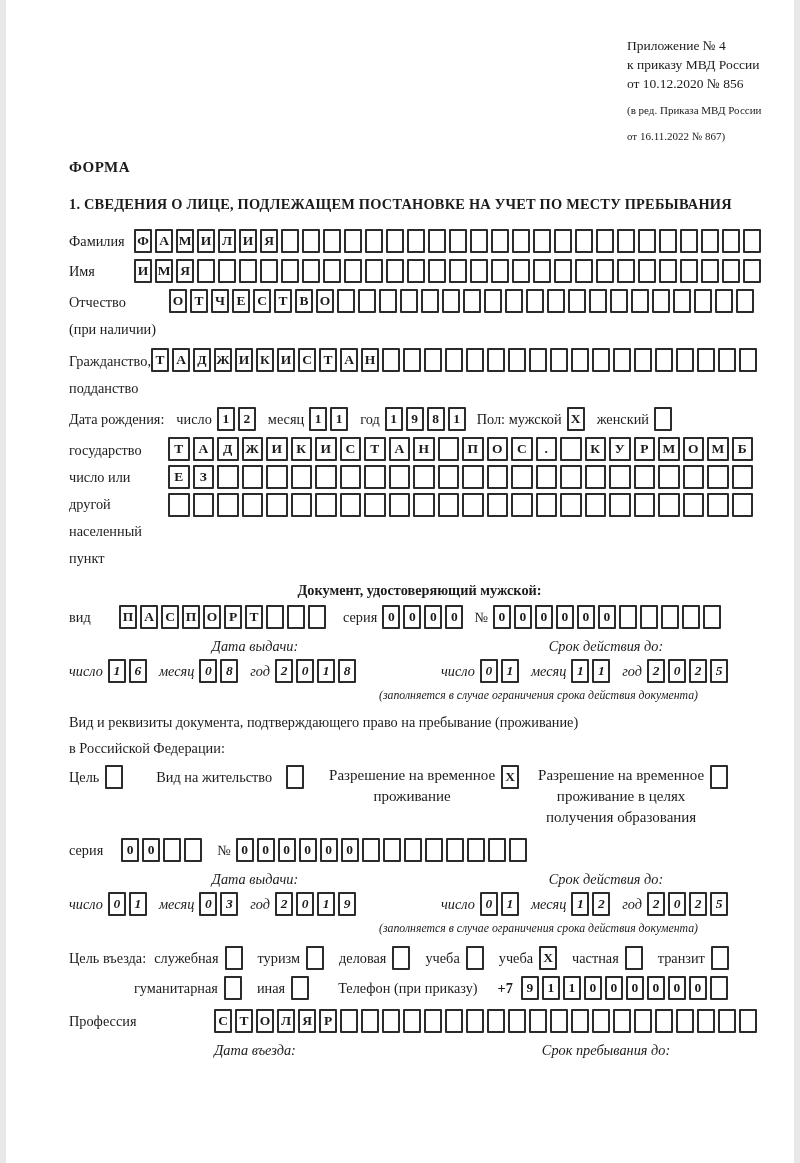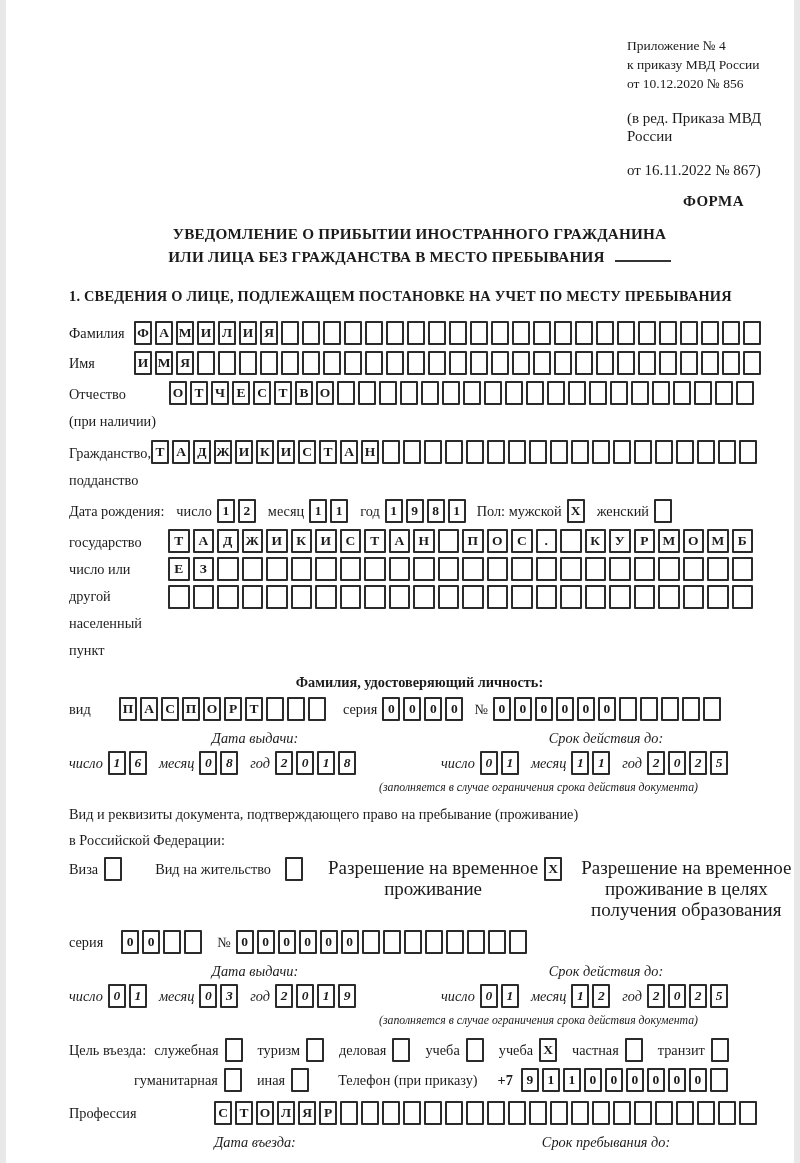--- a/index.html
+++ b/index.html
@@ -4,22 +4,22 @@
 <style>
   html,body{margin:0;padding:0;background:#e8e8e8;}
   .page{
     width:788px;height:1163px;margin:0 auto;background:#ffffff;
     box-sizing:border-box;padding:36px 24px 20px 63px;
     font-family:"Liberation Serif","DejaVu Serif",serif;
     color:#1b1b1b;position:relative;overflow:hidden;
   }
   
   .hdr{margin-left:558px;font-size:13.5px;line-height:19px;}
-  .hdr .small{font-size:15px;line-height:18px;margin-top:16px;}
-  .forma{margin:14px 26px 0 0;text-align:right;font-weight:bold;font-size:15px;letter-spacing:.5px;}
+  .hdr .small{font-size:11px;line-height:18px;margin-top:8px;}
+  .forma{margin:14px 26px 0 0;font-weight:bold;font-size:15px;letter-spacing:.5px;}
   
   .title{margin-top:12px;text-align:center;font-weight:bold;font-size:15.2px;line-height:23px;letter-spacing:.2px;}
   .blank{display:inline-block;width:56px;border-bottom:2px solid #333;height:14px;margin-left:10px;}
   .sec{margin-top:20px;font-weight:bold;font-size:14.4px;letter-spacing:.2px;}
   
   .row{display:flex;align-items:flex-start;margin-bottom:5px;}
   .lbl{font-size:14.3px;line-height:25px;flex:none;}
   .multi div{font-size:14.3px;line-height:27px;}
   .stack{display:flex;flex-direction:column;gap:4px;}
   .cells{display:flex;flex:none;}
@@ -36,21 +36,21 @@
   .dhead{text-align:center;font-size:14.3px;line-height:22px;}
   .dline{display:flex;align-items:flex-start;margin-top:2px;}
   .dlbl{font-size:14.3px;line-height:25px;margin-right:5px;flex:none;}
   .ml8{margin-left:9px;}
   .dnote{font-size:11.8px;line-height:16px;margin-top:3px;margin-left:-62px;white-space:nowrap;}
   
   .para{font-size:14.3px;line-height:26px;margin-top:6px;}
   
   .visa{margin-top:4px;margin-bottom:10px;}
   .visa .cells{margin:0 6px;}
-  .vlbl{font-size:19px;line-height:21px;text-align:center;flex:none;}
+  .vlbl{font-size:15px;line-height:21px;text-align:center;flex:none;}
   
   .purpose .plbl{font-size:14.3px;line-height:25px;margin:0 6px 0 12px;flex:none;}
   .purpose .lbl{margin-right:4px;}
   .purpose .cells{margin-top:0;}
   .indent65{margin-left:65px;}
   .phone-prefix{font-size:14.3px;line-height:25px;margin:0 8px 0 14px;font-weight:600;}
 </style>
 </head>
 <body>
 
@@ -58,24 +58,20 @@
 
   <div class="hdr">
     <div>Приложение № 4</div>
     <div>к приказу МВД России</div>
     <div>от 10.12.2020 № 856</div>
     <div class="small">(в ред. Приказа МВД России</div>
     <div class="small">от 16.11.2022 № 867)</div>
   </div>
   <div class="forma">ФОРМА</div>
 
-  <div class="title">
-    <div>УВЕДОМЛЕНИЕ О ПРИБЫТИИ ИНОСТРАННОГО ГРАЖДАНИНА</div>
-    <div><span>ИЛИ ЛИЦА БЕЗ ГРАЖДАНСТВА В МЕСТО ПРЕБЫВАНИЯ</span><span class="blank"></span></div>
-  </div>
 
   <div class="sec">1. СВЕДЕНИЯ О ЛИЦЕ, ПОДЛЕЖАЩЕМ ПОСТАНОВКЕ НА УЧЕТ ПО МЕСТУ ПРЕБЫВАНИЯ</div>
 
   <div class="row" style="margin-top:16px;">
     <span class="lbl" style="width:65px">Фамилия</span>
     <span class="cells">
         <span class="cell">Ф</span>
         <span class="cell">А</span>
         <span class="cell">М</span>
         <span class="cell">И</span>
@@ -329,21 +325,21 @@
           <span class="cell"></span>
           <span class="cell"></span>
           <span class="cell"></span>
           <span class="cell"></span>
           <span class="cell"></span>
           <span class="cell"></span>
         </span>
     </span>
   </div>
 
-  <div class="para" style="text-align:center;font-weight:bold;margin-top:0;">Фамилия, удостоверяющий личность:</div>
+  <div class="para" style="text-align:center;font-weight:bold;margin-top:0;">Документ, удостоверяющий мужской:</div>
 
   <div class="row" style="margin-top:2px;">
     <span class="lbl" style="width:50px">вид</span>
     <span class="cells">
         <span class="cell">П</span>
         <span class="cell">А</span>
         <span class="cell">С</span>
         <span class="cell">П</span>
         <span class="cell">О</span>
         <span class="cell">Р</span>
@@ -420,21 +416,21 @@
           </span>
       </div>
       <div class="dnote">(заполняется в случае ограничения срока действия документа)</div>
     </div>
   </div>
 
   <div class="para">Вид и реквизиты документа, подтверждающего право на пребывание (проживание)</div>
   <div class="para" style="margin-top:0;">в Российской Федерации:</div>
 
   <div class="row visa">
-    <span class="lbl">Виза</span>
+    <span class="lbl">Цель</span>
     <span class="cells">
         <span class="cell"></span>
       </span>
     <span class="lbl" style="margin-left:24px;">Вид на жительство</span>
     <span class="cells" style="margin-left:14px;">
         <span class="cell"></span>
       </span>
     <span class="vlbl" style="margin-left:16px;">
       <span>Разрешение на временное</span><br>
       <span>проживание</span>

